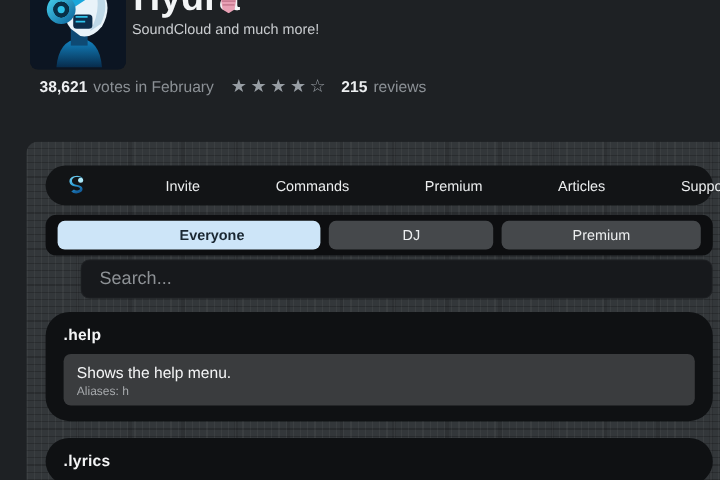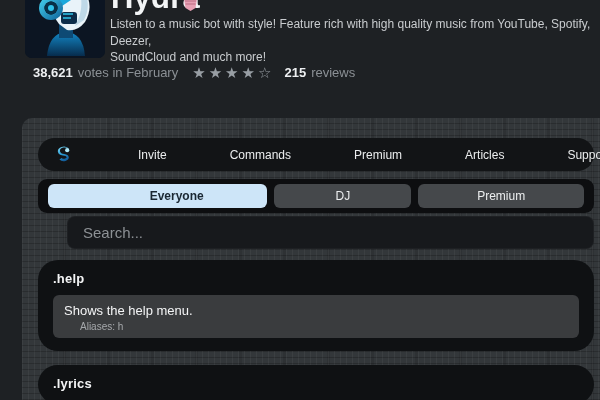--- a/index.html
+++ b/index.html
@@ -92,21 +92,21 @@
 
   .cmd-card {
     margin-top:11px; background:#0f1113; border-radius:20px; padding:11px 15px 13px;
   }
   .cmd-card + .cmd-card { margin-top:14px; }
   .cmd-name { font-size:13px; font-weight:bold; color:#f3f4f5; letter-spacing:0.2px; }
   .cmd-inner {
     margin-top:9px; background:#3a3c3e; border-radius:6px; padding:7px 11px 5px; min-height:30px;
   }
   .cmd-desc { font-size:13px; color:#f4f5f6; line-height:18px; }
-  .cmd-aliases { font-size:10px; color:#a6a9ac; margin-top:1px; min-height:12px;margin-left:16px; }
+  .cmd-aliases { font-size:10px; color:#a6a9ac; margin-top:1px; min-height:12px; }
 </style>
 </head>
 <body>
 
 <div id="screen">
 
   <div class="avatar">
     <svg width="80" height="80" viewBox="0 0 80 80">
       <defs>
         <linearGradient id="cy" x1="0" y1="0" x2="1" y2="1">
@@ -133,21 +133,20 @@
     </svg>
   </div>
 
   <div class="bot-title">Hydra</div>
   <svg class="badge" viewBox="0 0 15 16">
     <path d="M7.5 0 L14 4 L12.5 13 L7.5 16 L2.5 13 L1 4 Z" fill="#e8a0b4"></path>
     <path d="M2 6 h11 M2.5 9 h10" stroke="#c97d93" stroke-width="1.4"></path>
   </svg>
 
   <div class="bot-desc">
-    <div>Listen to a music bot with style! Feature rich with high quality music from YouTube, Spotify, Deezer,</div>
     <div>SoundCloud and much more!</div>
   </div>
 
   <div class="stats">
     <span class="strong">38,621</span>
     <span class="label">votes in February</span>
     <span class="star-rating"><span>★</span><span>★</span><span>★</span><span>★</span><span>☆</span></span>
     <span class="strong">215</span>
     <span class="label">reviews</span>
   </div>

